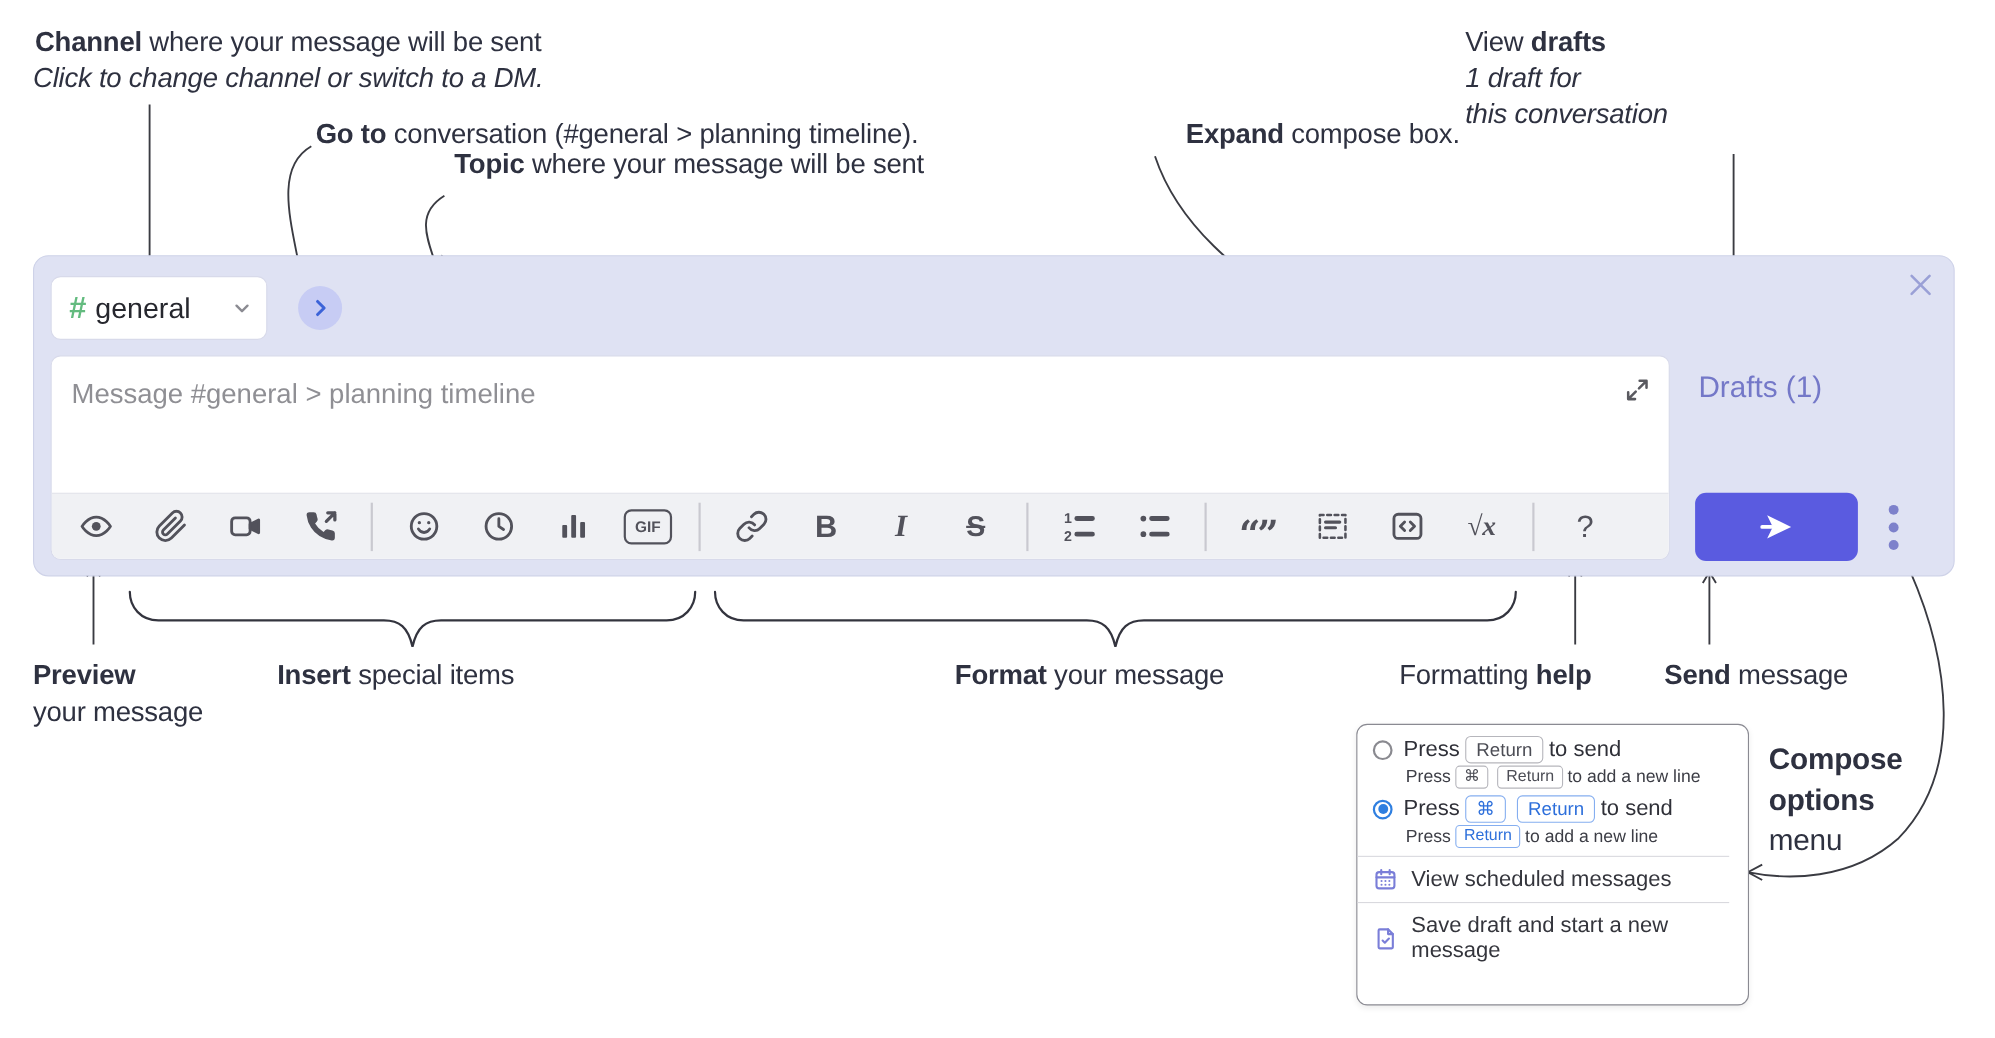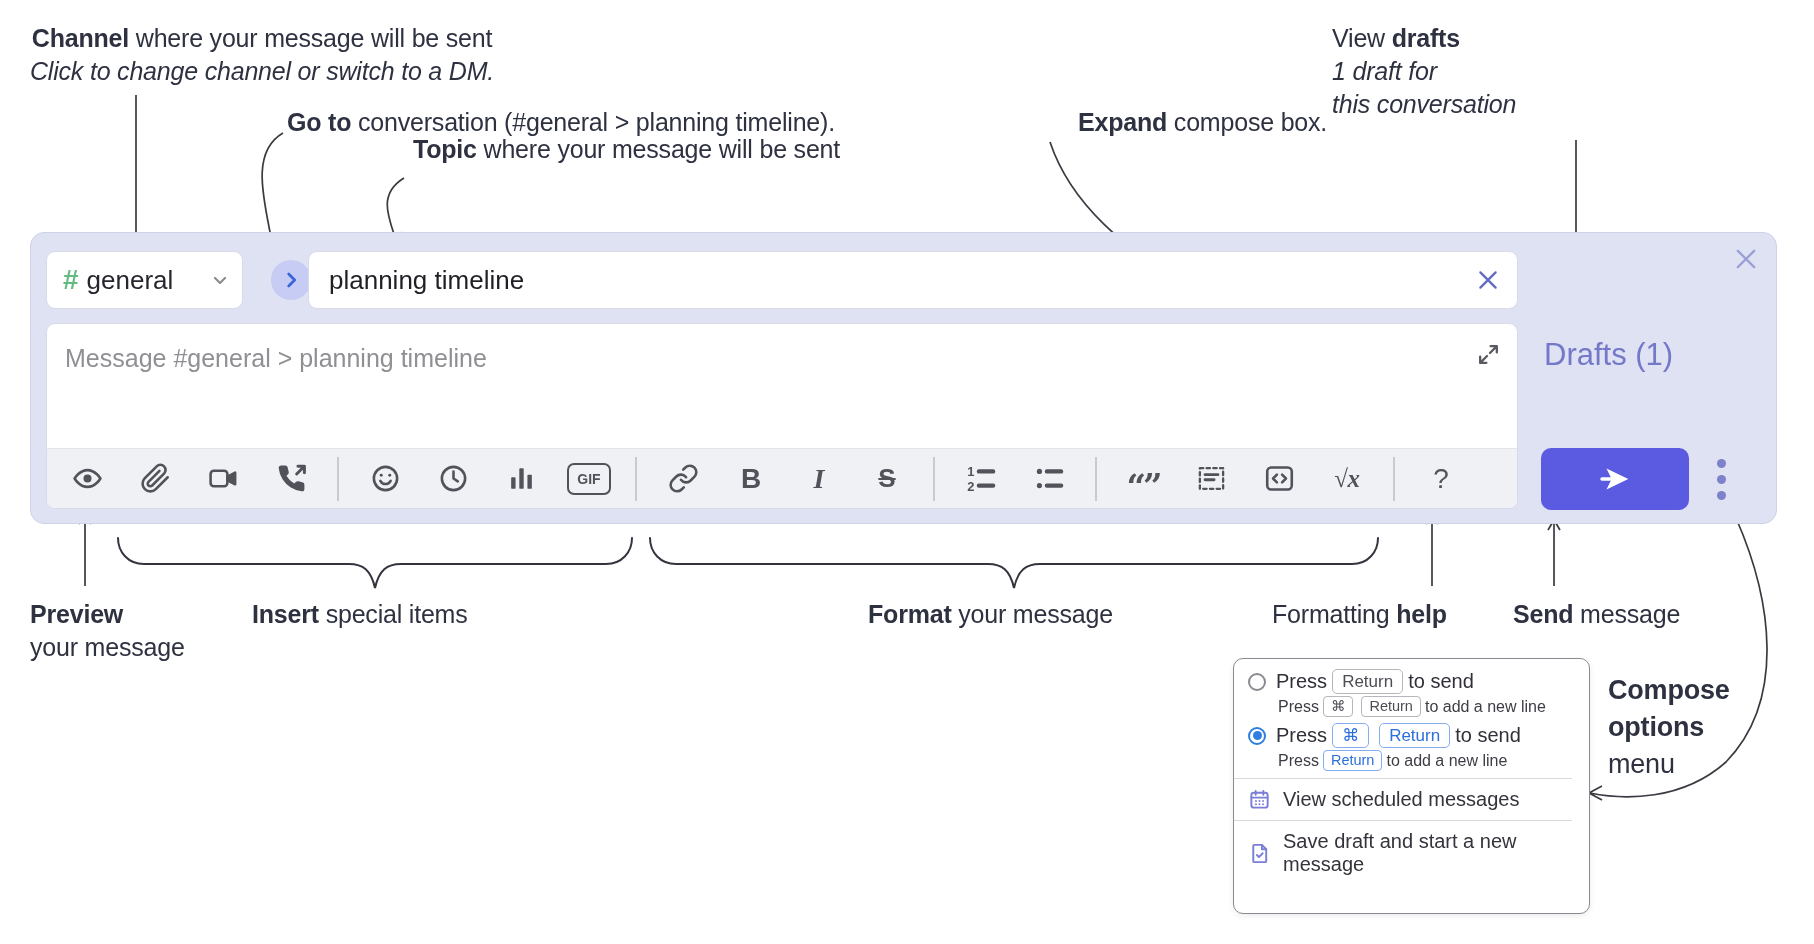--- a/index.html
+++ b/index.html
@@ -38,21 +38,21 @@
   .tbi{width:44px;height:44px;display:flex;align-items:center;justify-content:center;flex:0 0 44px;cursor:pointer;}
   .tbdiv{width:2px;height:44px;background:#c9c9d0;flex:0 0 2px;}
   .g-b{font-size:28px;font-weight:700;}
   .g-i{font-size:28px;font-style:italic;font-family:"Liberation Serif",serif;font-weight:700;}
   .g-s{font-size:26px;font-weight:700;text-decoration:line-through;}
   .g-q{font-size:34px;font-weight:700;font-family:"DejaVu Serif",serif;letter-spacing:-3px;line-height:10px;padding-top:14px;}
   .g-m{font-size:25px;font-weight:700;font-family:"Liberation Serif",serif;font-style:italic;}
   .g-h{font-size:28px;font-weight:400;}
   .gif-box{border:2.5px solid currentColor;border-radius:7px;width:44px;height:32px;display:flex;align-items:center;justify-content:center;
     font-size:14px;font-weight:700;letter-spacing:0;box-sizing:border-box;}
-  .drafts{position:absolute;left:1513px;top:104px;font-size:31px;color:var(--link-purple,#7478c8);cursor:pointer;}
+  .drafts{position:absolute;left:1513px;top:104px;font-size:27px;color:var(--link-purple,#7478c8);cursor:pointer;}
   .sendbtn{position:absolute;left:1510px;top:215px;width:148px;height:62px;border-radius:10px;
     background:var(--accent,#5a5be0);display:flex;align-items:center;justify-content:center;cursor:pointer;border:none;}
   .dots{position:absolute;left:1686px;top:226px;display:flex;flex-direction:column;gap:7px;cursor:pointer;}
   .dots i{width:9px;height:9px;border-radius:50%;background:#7d81cb;}
 
   
   .menu{position:absolute;left:1233px;top:658px;width:357px;height:256px;background:#fff;
     border:1.5px solid #8a8a92;border-radius:10px;box-sizing:border-box;padding:8px 31px 6px 14px;box-shadow:0 2px 6px rgba(0,0,0,0.08);}
   .mrow{display:flex;align-items:center;gap:10px;margin-top:2px;}
   .radio{width:18px;height:18px;border-radius:50%;border:2px solid #8a8a90;box-sizing:border-box;flex:0 0 18px;display:flex;align-items:center;justify-content:center;}
@@ -112,28 +112,20 @@
       <svg width="20" height="20" viewBox="0 0 24 24" fill="none" stroke="currentColor" stroke-width="2.6" stroke-linecap="round" stroke-linejoin="round">
           <path d="M6 9.5l6 6 6-6"></path>
         </svg>
     </span>
   </div>
   <div class="gobtn">
     <svg width="22" height="22" viewBox="0 0 24 24" fill="none" stroke="currentColor" stroke-width="3" stroke-linecap="round" stroke-linejoin="round">
         <path d="M9.5 5.5 16 12l-6.5 6.5"></path>
       </svg>
   </div>
-  <div class="topic">
-    <span class="tval">planning timeline</span>
-    <span class="clear">
-      <svg width="26" height="26" viewBox="0 0 24 24" fill="none" stroke="currentColor" stroke-width="2.2" stroke-linecap="round">
-          <path d="M5 5l14 14M19 5 5 19"></path>
-        </svg>
-    </span>
-  </div>
   <div class="boxclose">
     <svg width="28" height="28" viewBox="0 0 24 24" fill="none" stroke="currentColor" stroke-width="2" stroke-linecap="round">
         <path d="M5 5l14 14M19 5 5 19"></path>
       </svg>
   </div>
 
   <div class="msgpanel">
     <div class="placeholder">Message #general &gt; planning timeline</div>
     <span class="expand">
       <svg width="25" height="25" viewBox="0 0 24 24" fill="none" stroke="currentColor" stroke-width="2.2" stroke-linecap="round" stroke-linejoin="round">

